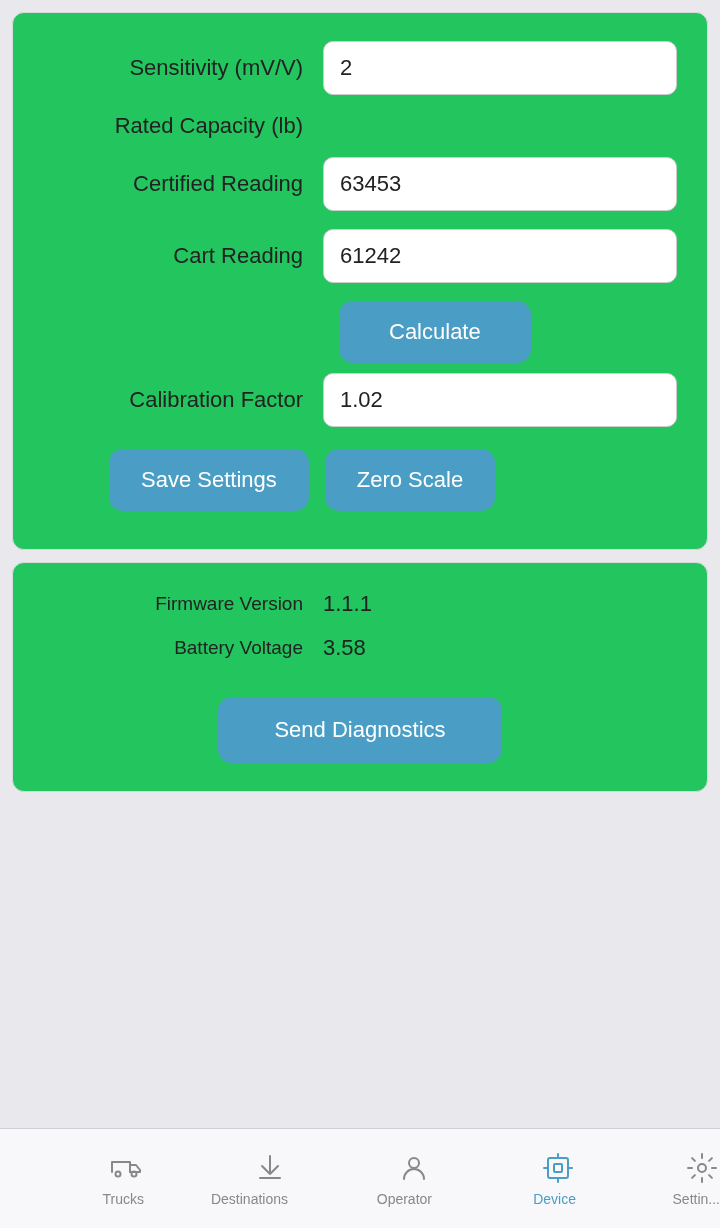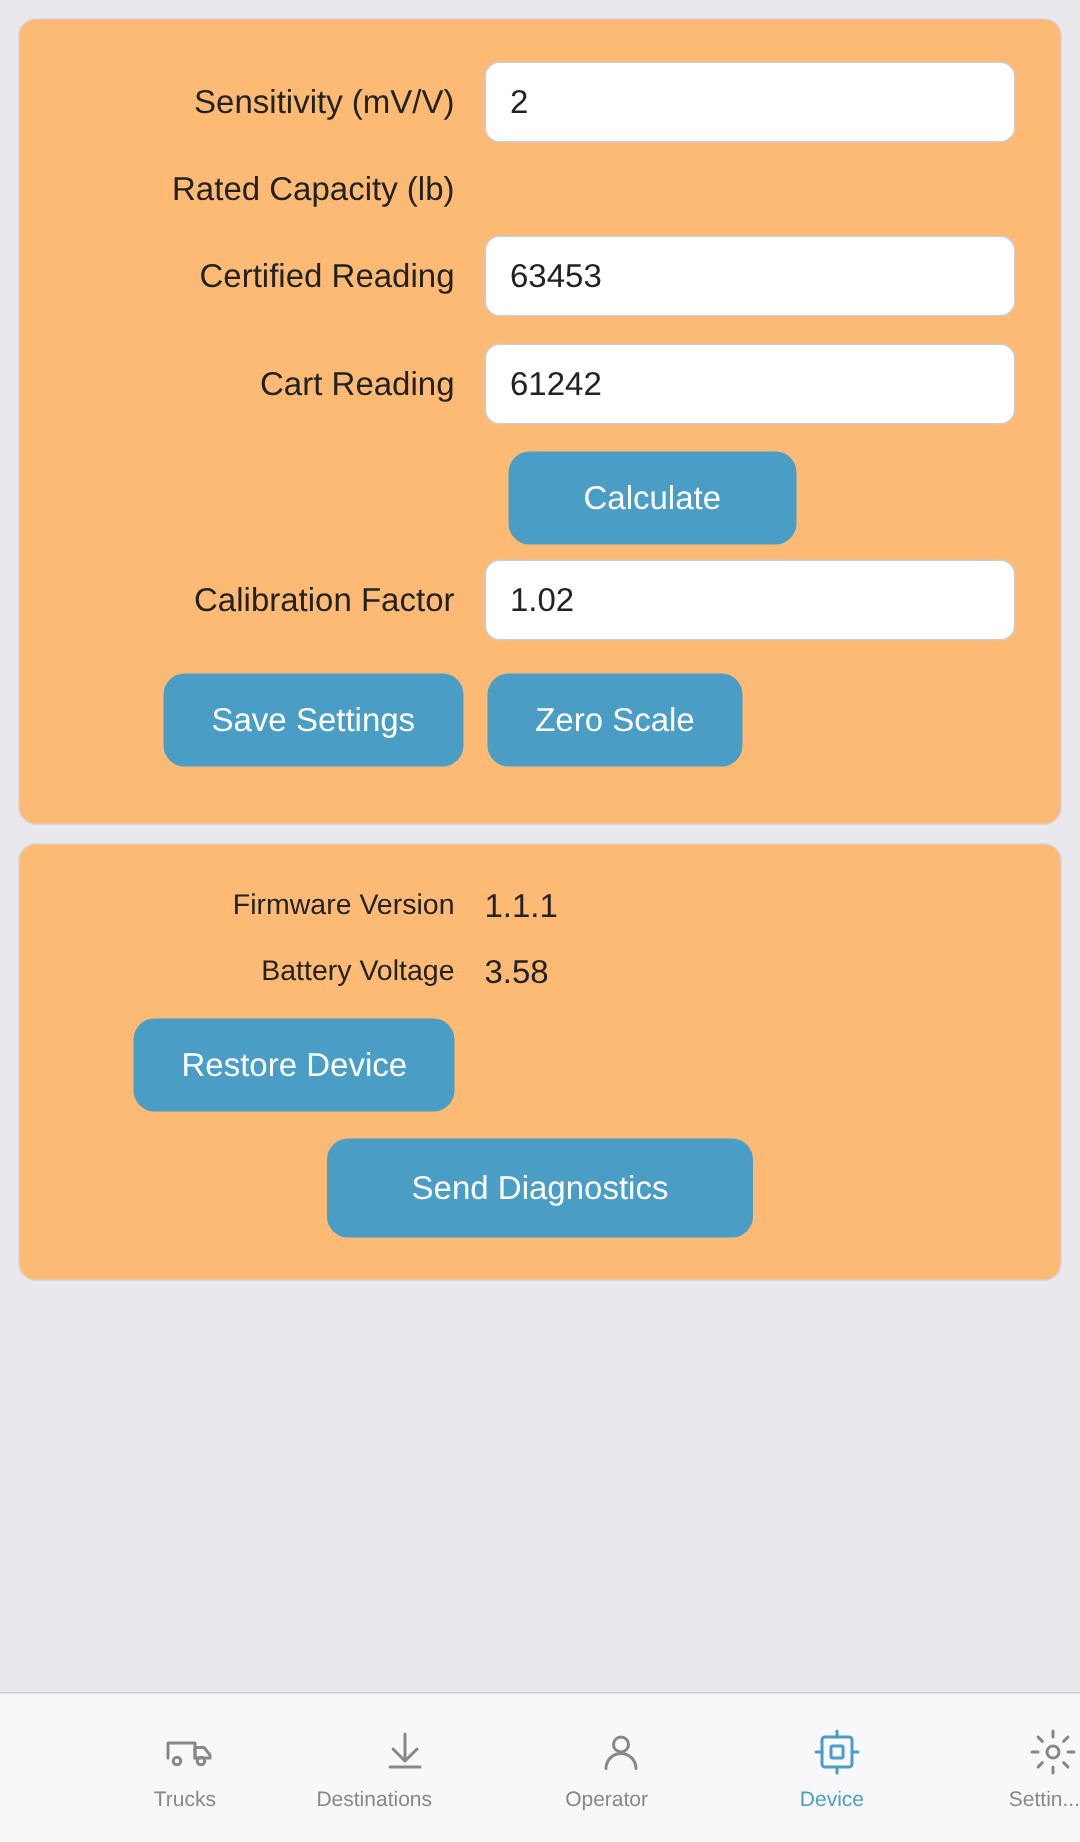--- a/index.html
+++ b/index.html
@@ -15,21 +15,21 @@
     .main-content {
       flex: 1;
       display: flex;
       flex-direction: column;
       gap: 12px;
       padding: 12px;
       background: #e8e8ed;
     }
 
     .card {
-      background: #fdba74;
+      background: #22c55e;
       border-radius: 12px;
       padding: 28px 30px;
       border: 1px solid #d8d8de;
     }
 
     .field-row {
       display: flex;
       align-items: center;
       margin-bottom: 18px;
     }
@@ -212,21 +212,20 @@
       <span class="info-value">1.1.1</span>
     </div>
 
     <div class="info-row">
       <span class="info-label">Battery Voltage</span>
       <span class="info-value">3.58</span>
     </div>
 
     <div class="button-row">
       <div style="flex:0 0 30px;"></div>
-      <button class="btn">Restore Device</button>
     </div>
 
     <div class="send-btn-row">
       <button class="btn" style="padding: 20px 56px;">Send Diagnostics</button>
     </div>
   </div>
 
 </div>
 
 <div class="tab-bar">

